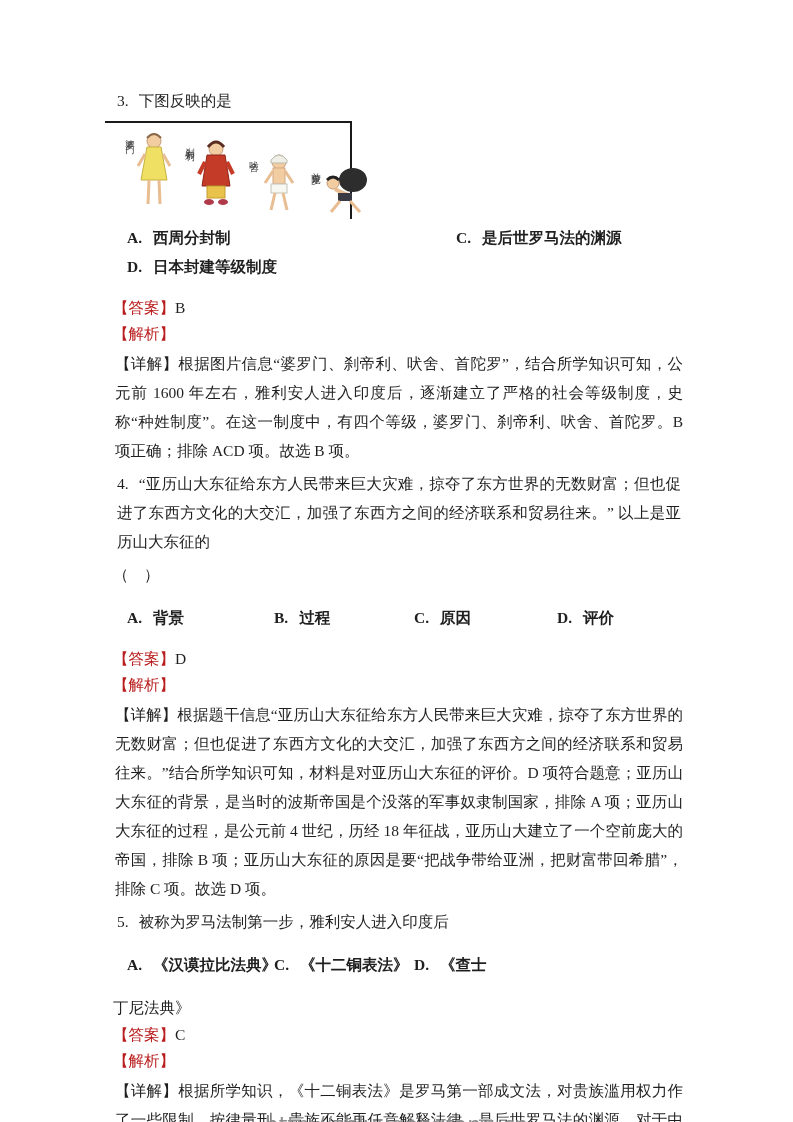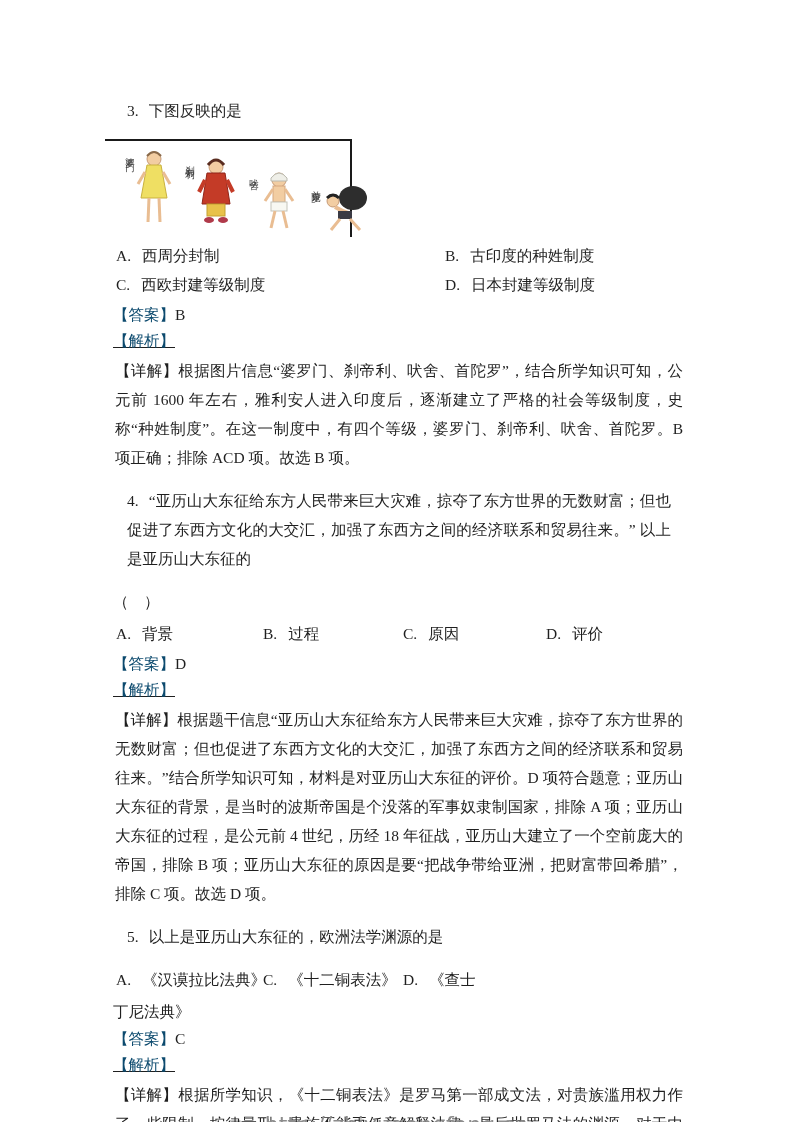--- a/index.html
+++ b/index.html
@@ -5,32 +5,32 @@
   html,body{margin:0;padding:0;background:#ffffff;}
   body{
     width:793px;height:1122px;position:relative;overflow:hidden;
     font-family:"Liberation Serif","DejaVu Serif",serif;
     color:#1f1f1f;
   }
   .content{
     position:absolute;left:113px;top:82px;width:572px;
     font-size:15.5px;line-height:29px;
   }
-  .stem{margin:14px;text-align:justify;}
+  .stem{margin:4px;text-align:justify;}
   .qnum{margin-right:10px;}
   .paren-line{margin:0;line-height:29px;}
-  .opt-row{display:grid;margin:3px;line-height:29px;}
+  .opt-row{display:grid;margin:14px;line-height:29px;font-weight:bold;}
   .opt-row.two{grid-template-columns:329px 1fr;row-gap:0;}
   .opt-row.four{grid-template-columns:147px 140px 143px 1fr;}
   .opt{white-space:nowrap;}
   .opt-key{margin-right:11px;}
   .opt-overflow{margin:0;line-height:29px;}
   .answer-line{margin:0;line-height:26px;}
-  .analysis-line{margin:0;line-height:26px;text-decoration:underline;}
-  .blue{color:#0c4a6e;}
+  .analysis-line{margin:0;line-height:26px;}
+  .blue{color:#b91c1c;}
   .detail{margin:2px;text-align:justify;line-height:29px;}
   .q3-opts{margin-top:4px;}
   .q3-opts .opt{line-height:29px;}
 
   
   .caste-box{
     margin:6px 0 4px -8px;width:247px;height:98px;
     border-top:2px solid #1a1a1a;border-right:2px solid #1a1a1a;
     box-sizing:border-box;
     display:flex;align-items:flex-start;gap:13px;
@@ -106,22 +106,21 @@
           <path d="M13 24 Q20 28 26 30" fill="none" stroke="#e9bd92" stroke-width="4"></path>
           <rect x="16" y="28" width="14" height="8" fill="#3a3a44"></rect>
           <line x1="18" y1="36" x2="9" y2="47" stroke="#e9bd92" stroke-width="3"></line>
           <line x1="28" y1="36" x2="38" y2="47" stroke="#e9bd92" stroke-width="3"></line>
         </svg>
       </div>
     </div>
 
     <div class="opt-row two q3-opts">
       <span class="opt"><span class="opt-key">A.</span><span>西周分封制</span></span>
-      <span class="opt"><span class="opt-key">B.</span><span>古印度的种姓制度</span></span>
-      <span class="opt"><span class="opt-key">C.</span><span>西欧封建等级制度</span></span>
+      <span class="opt"><span class="opt-key">C.</span><span>是后世罗马法的渊源</span></span>
       <span class="opt"><span class="opt-key">D.</span><span>日本封建等级制度</span></span>
     </div>
 
     <p class="answer-line"><span class="blue">【答案】</span><span>B</span></p>
     <p class="analysis-line"><span class="blue">【解析】</span></p>
     <p class="detail">【详解】根据图片信息“婆罗门、刹帝利、吠舍、首陀罗”，结合所学知识可知，公元前 1600 年左右，雅利安人进入印度后，逐渐建立了严格的社会等级制度，史称“种姓制度”。在这一制度中，有四个等级，婆罗门、刹帝利、吠舍、首陀罗。B 项正确；排除 ACD 项。故选 B 项。</p>
   </section>
 
   <section class="mt2">
     <p class="stem"><span class="qnum">4.</span><span>“亚历山大东征给东方人民带来巨大灾难，掠夺了东方世界的无数财富；但也促进了东西方文化的大交汇，加强了东西方之间的经济联系和贸易往来。” 以上是亚历山大东征的</span></p>
@@ -133,21 +132,21 @@
       <span class="opt"><span class="opt-key">C.</span><span>原因</span></span>
       <span class="opt"><span class="opt-key">D.</span><span>评价</span></span>
     </div>
 
     <p class="answer-line"><span class="blue">【答案】</span><span>D</span></p>
     <p class="analysis-line"><span class="blue">【解析】</span></p>
     <p class="detail">【详解】根据题干信息“亚历山大东征给东方人民带来巨大灾难，掠夺了东方世界的无数财富；但也促进了东西方文化的大交汇，加强了东西方之间的经济联系和贸易往来。”结合所学知识可知，材料是对亚历山大东征的评价。D 项符合题意；亚历山大东征的背景，是当时的波斯帝国是个没落的军事奴隶制国家，排除 A 项；亚历山大东征的过程，是公元前 4 世纪，历经 18 年征战，亚历山大建立了一个空前庞大的帝国，排除 B 项；亚历山大东征的原因是要“把战争带给亚洲，把财富带回希腊”，排除 C 项。故选 D 项。</p>
   </section>
 
   <section class="mt2">
-    <p class="stem"><span class="qnum">5.</span><span>以上是亚历山大东征的，欧洲法学渊源的是</span></p>
+    <p class="stem"><span class="qnum">5.</span><span>被称为罗马法制第一步，雅利安人进入印度后</span></p>
 
     <div class="opt-row four">
       <span class="opt"><span class="opt-key">A.</span><span>《汉谟拉比法典》</span></span>
       <span class="opt"><span class="opt-key">C.</span><span>《十二铜表法》</span></span>
       <span class="opt"><span class="opt-key">D.</span><span>《查士</span></span>
     </div>
     <p class="opt-overflow">丁尼法典》</p>
 
     <p class="answer-line"><span class="blue">【答案】</span><span>C</span></p>
     <p class="analysis-line"><span class="blue">【解析】</span></p>

